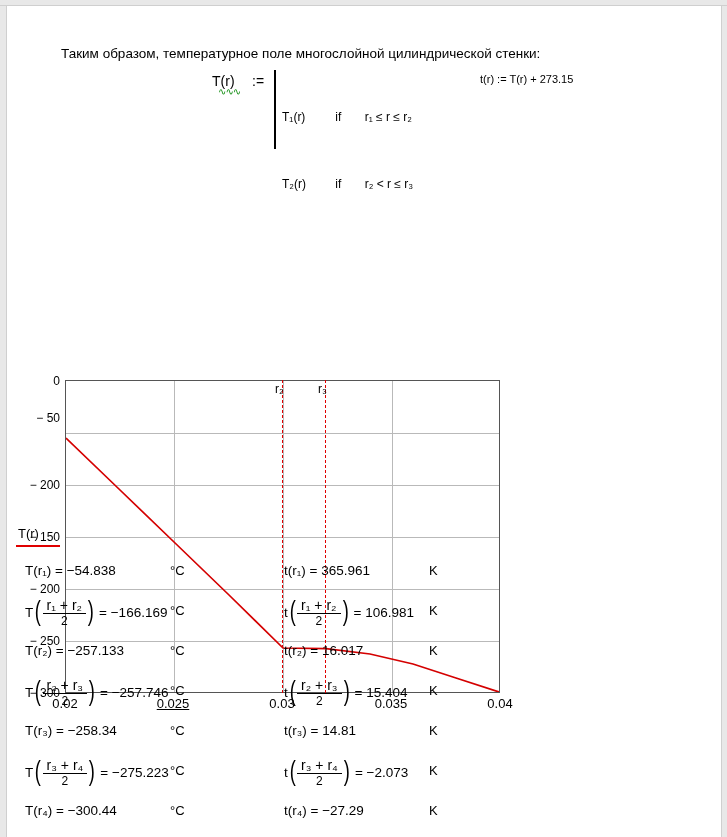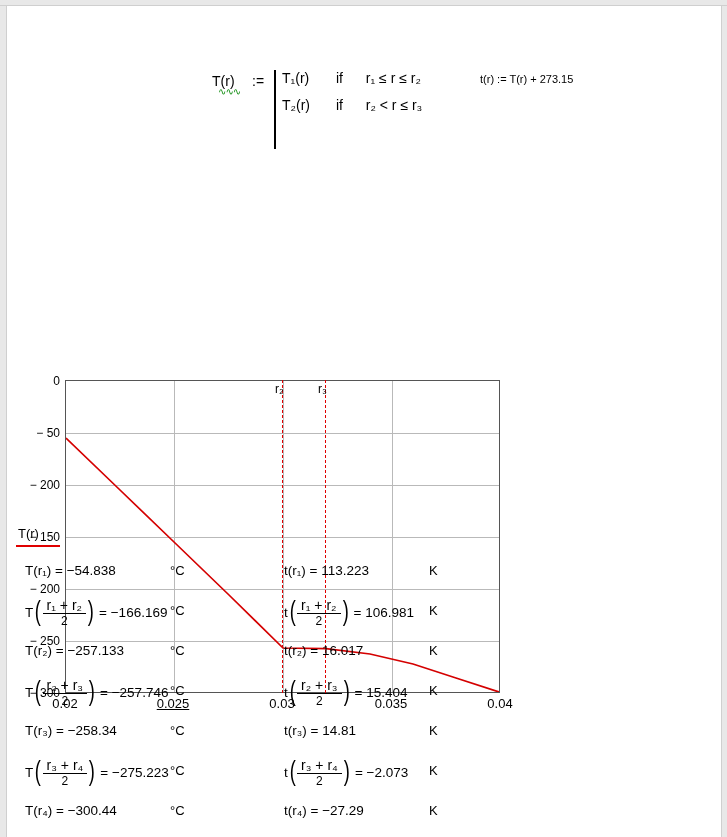--- a/index.html
+++ b/index.html
@@ -95,22 +95,23 @@
     height: 79px;
     background: #000;
   }
   .cases {
     position: absolute;
     left: 70px;
     top: 0px;
   }
   .case-row {
     height: 27px;
-    font-size: 14px;
+    font-size: 12px;
     white-space: nowrap;
+    margin-top: 40px;
   }
   .case-fn { display: inline-block; width: 50px; }
   .case-if { display: inline-block; width: 26px; }
 
   .tr-def {
     position: absolute;
     left: 480px;
     top: 73px;
     font-size: 11px;
     white-space: nowrap;
@@ -260,20 +261,21 @@
 </style>
 </head>
 <body>
 
 <div class="page">
 
   <div class="page-border-left"></div>
   <div class="page-border-right"></div>
   <div class="page-border-top"></div>
 
+  <div class="intro-text">Таким образом, температурное поле многослойной цилиндрической стенки:</div>
 
   <div class="def-block">
     <span class="def-lhs">T(r)</span>
     <span class="squiggle">∿∿∿</span>
     <span class="assign-op">:=</span>
     <span class="brace-bar"></span>
     <div class="cases">
       <div class="case-row">
         <span class="case-fn">T₁(r)</span>
         <span class="case-if">if</span>
@@ -287,21 +289,21 @@
     </div>
   </div>
 
   <div class="tr-def">t(r) := T(r) + 273.15</div>
 
   <div class="plot-wrap">
     <div class="ylabel">T(r)</div>
     <div class="ylabel-underline"></div>
 
     <div class="ytick" style="top:189px;">0</div>
-    <div class="ytick" style="top:241px;">− 50</div>
+    <div class="ytick" style="top:226px;">− 50</div>
     <div class="ytick" style="top:293px;">− 200</div>
     <div class="ytick" style="top:345px;">− 150</div>
     <div class="ytick" style="top:397px;">− 200</div>
     <div class="ytick" style="top:449px;">− 250</div>
     <div class="ytick" style="top:501px;">− 300</div>
 
     <div class="plot-box">
 
       <div class="grid-h" style="top:52px;"></div>
       <div class="grid-h" style="top:104px;"></div>
@@ -384,21 +386,21 @@
         </span>
         <span class="res-unit">°C</span>
       </div>
 
     </div>
 
     <div class="res-col right">
 
       <div class="res-row">
         <span class="res-expr">
-          <span>t</span>(<span>r₁</span>) = <span>113.223</span>
+          <span>t</span>(<span>r₁</span>) = <span>365.961</span>
         </span>
         <span class="res-unit">K</span>
       </div>
 
       <div class="res-row tall-row">
         <span class="res-expr">
           <span>t</span><span class="paren">(</span><span class="frac"><span class="num">r₁ + r₂</span><span class="den">2</span></span><span class="paren">)</span> = <span>106.981</span>
         </span>
         <span class="res-unit">K</span>
       </div>

